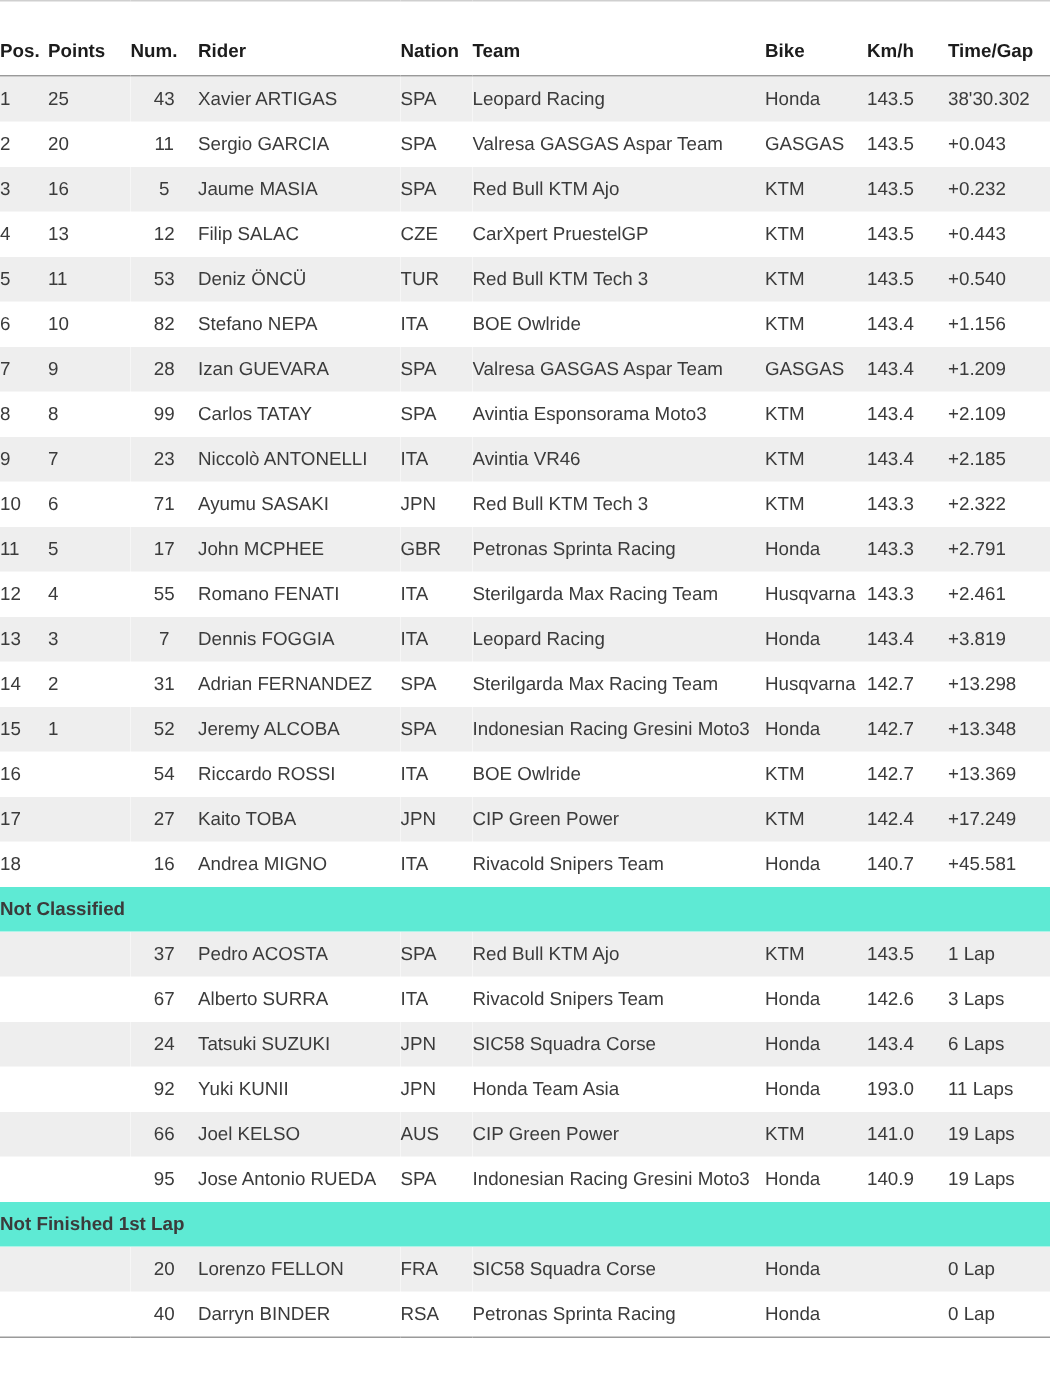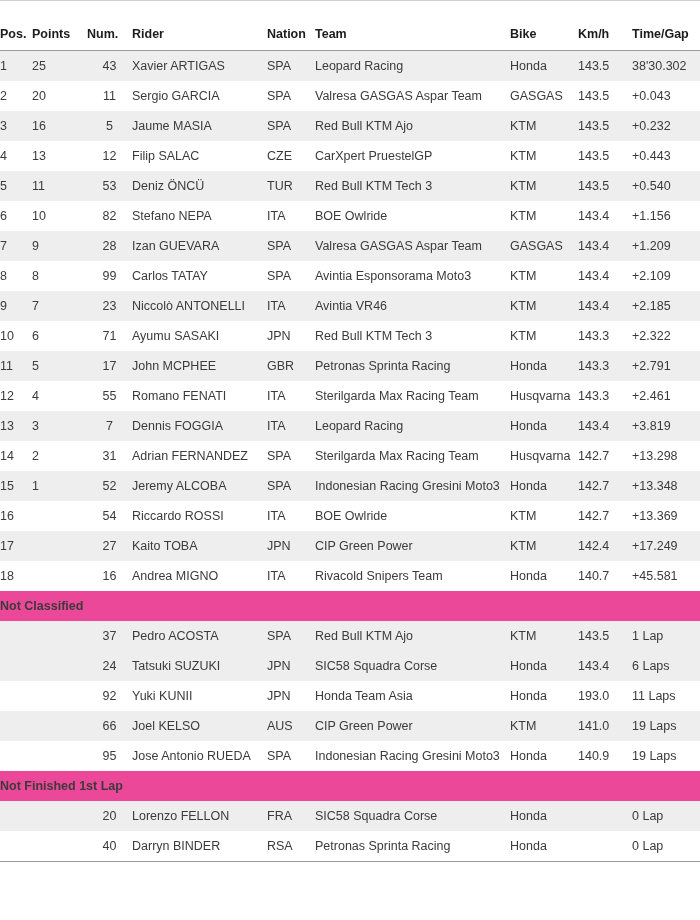--- a/index.html
+++ b/index.html
@@ -67,21 +67,21 @@
   td.t-bike   { padding-left: 10px; color: #3b3b3b; }
   td.t-kmh    { text-align: left; padding-right: 6px; color: #3b3b3b; }
   td.t-gap    { text-align: left; padding-right: 8px; color: #3b3b3b; margin-top: 20px; }
 
   
   tr.row-odd  td { background: #ffffff; }
   tr.row-even td { background: #eeeeee; }
 
   
   tr.section-row td {
-    background: #ec4899;
+    background: #5eead4;
     font-size: 12.5px;
     font-weight: bold;
     color: #1c1c1c;
     padding: 10px 0 7px 14px;
     height: 31px;
   }
 
   
   tr.table-foot td {
     border-top: 1px solid #9a9a9a;
@@ -324,20 +324,31 @@
         <td class="t-pos"></td>
         <td class="t-points"></td>
         <td class="t-num">37</td>
         <td class="t-rider">Pedro ACOSTA</td>
         <td class="t-nation">SPA</td>
         <td class="t-team">Red Bull KTM Ajo</td>
         <td class="t-bike">KTM</td>
         <td class="t-kmh">143.5</td>
         <td class="t-gap">1 Lap</td>
       </tr>
+      <tr class="row-odd">
+        <td class="t-pos"></td>
+        <td class="t-points"></td>
+        <td class="t-num">67</td>
+        <td class="t-rider">Alberto SURRA</td>
+        <td class="t-nation">ITA</td>
+        <td class="t-team">Rivacold Snipers Team</td>
+        <td class="t-bike">Honda</td>
+        <td class="t-kmh">142.6</td>
+        <td class="t-gap">3 Laps</td>
+      </tr>
       <tr class="row-even">
         <td class="t-pos"></td>
         <td class="t-points"></td>
         <td class="t-num">24</td>
         <td class="t-rider">Tatsuki SUZUKI</td>
         <td class="t-nation">JPN</td>
         <td class="t-team">SIC58 Squadra Corse</td>
         <td class="t-bike">Honda</td>
         <td class="t-kmh">143.4</td>
         <td class="t-gap">6 Laps</td>

